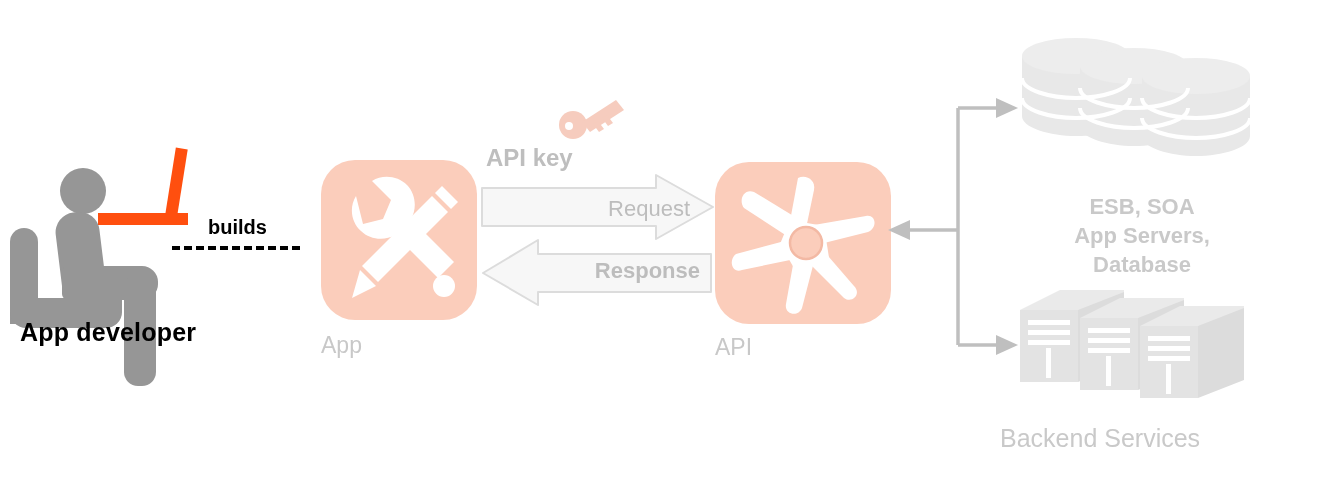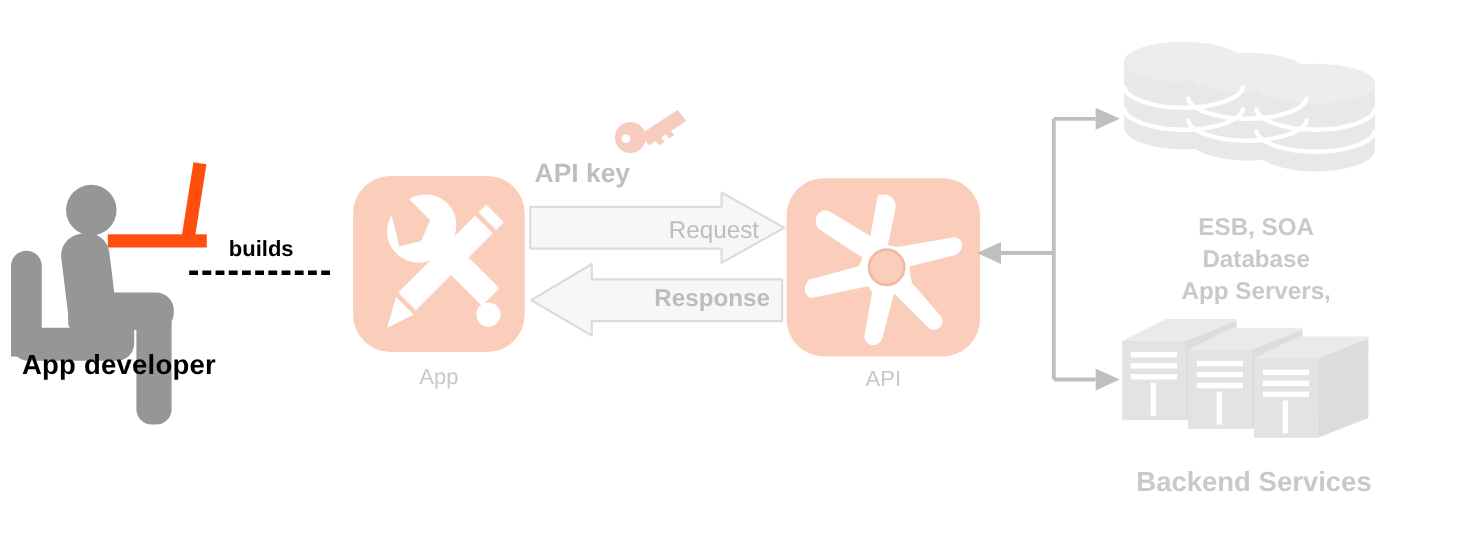--- a/index.html
+++ b/index.html
@@ -79,21 +79,21 @@
 
   
   .tile {
     background: #FBCDBB;
     border-radius: 34px;
   }
   #app-tile  { left: 321px; top: 160px; width: 156px; height: 160px; }
   #api-tile  { left: 715px; top: 162px; width: 176px; height: 162px; }
 
   .tile-label {
-    font-size: 20px; color: #C8C8C8; text-align: center;
+    font-size: 23px; color: #C8C8C8; text-align: left;
     white-space: nowrap;
   }
   #app-label { left: 321px; top: 332px; width: 156px; }
   #api-label { left: 715px; top: 334px; width: 176px; }
 
   
   .wrench-svg { left: 336px; top: 174px; }
   .api-svg    { left: 728px; top: 172px; }
 
   
@@ -119,22 +119,22 @@
 
   
   .db-svg     { left: 1014px; top: 34px; }
   .server-svg { left: 1018px; top: 282px; }
 
   .esb-label {
     left: 1022px; top: 168px; width: 240px; text-align: center;
     font-size: 22px; font-weight: bold; color: #C9C9C9; line-height: 29px; margin-top: 24px;
   }
   .backend-label {
-    left: 1000px; top: 424px; width: 280px; text-align: center;
-    font-size: 25px; font-weight: bold; color: #C9C9C9; white-space: nowrap;
+    left: 1000px; top: 424px; width: 280px; text-align: left;
+    font-size: 25px; font-weight: normal; color: #C9C9C9; white-space: nowrap;
   }
 </style>
 </head>
 <body>
 
 <div id="canvas">
 
   <div class="abs" id="developer-group">
     <div class="abs chair-back"></div>
     <div class="abs chair-seat"></div>
@@ -259,22 +259,22 @@
       <path d="M8 64 C8 76, 36 84, 62 84 C88 84, 116 76, 116 64"></path>
       <path d="M66 54 C66 66, 94 74, 120 74 C146 74, 174 66, 174 54"></path>
       <path d="M66 74 C66 86, 94 94, 120 94 C146 94, 174 86, 174 74"></path>
       <path d="M128 64 C128 76, 156 84, 182 84 C208 84, 236 76, 236 64"></path>
       <path d="M128 84 C128 96, 156 104, 182 104 C208 104, 236 96, 236 84"></path>
     </g>
   </svg>
 
   <div class="abs esb-label">
     <div>ESB, SOA</div>
+    <div>App Servers,</div>
     <div>Database</div>
-    <div>App Servers,</div>
   </div>
 
   <svg class="abs server-svg" width="240" height="120" viewBox="0 0 240 120">
 
     <g>
       <path d="M2 28 L42 8 L106 8 L106 18 L66 36 L2 36 Z" fill="#EAEAEA"></path>
       <rect x="2" y="28" width="58" height="72" fill="#E3E3E3"></rect>
       <path d="M60 28 L106 10 L106 82 L60 100 Z" fill="#DCDCDC"></path>
       <g fill="#FFFFFF">
         <rect x="10" y="38" width="42" height="5"></rect>

